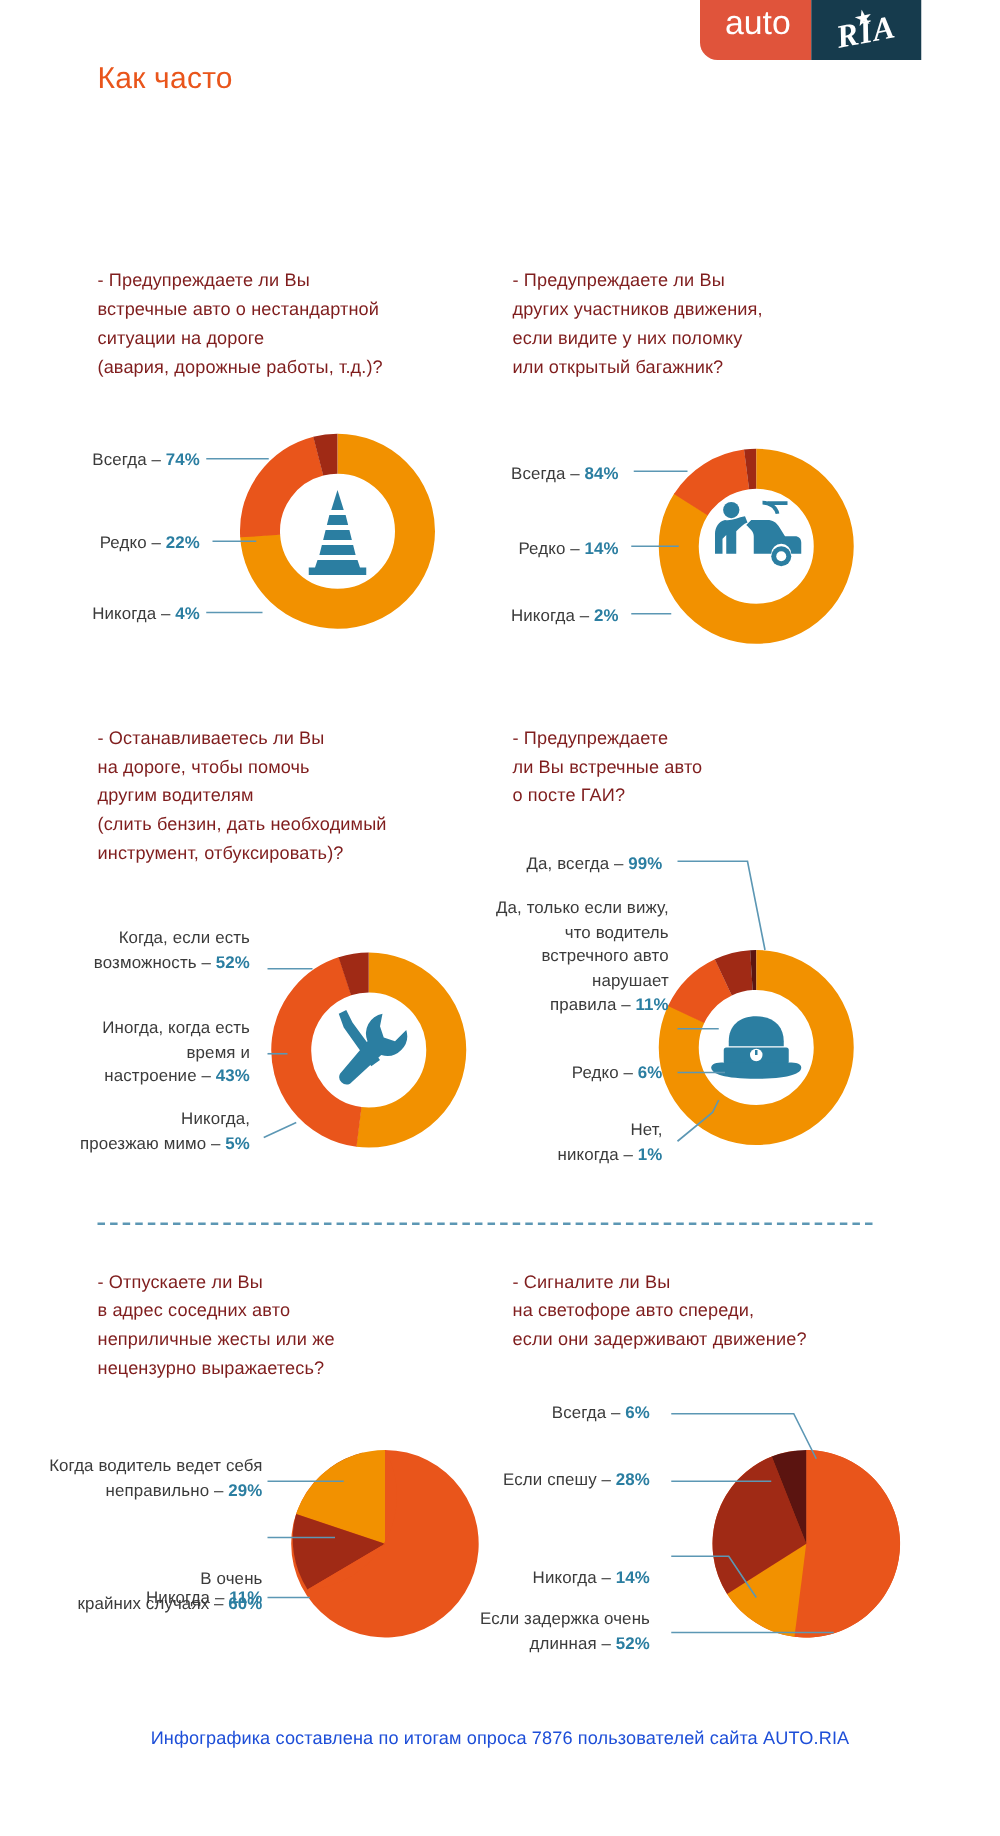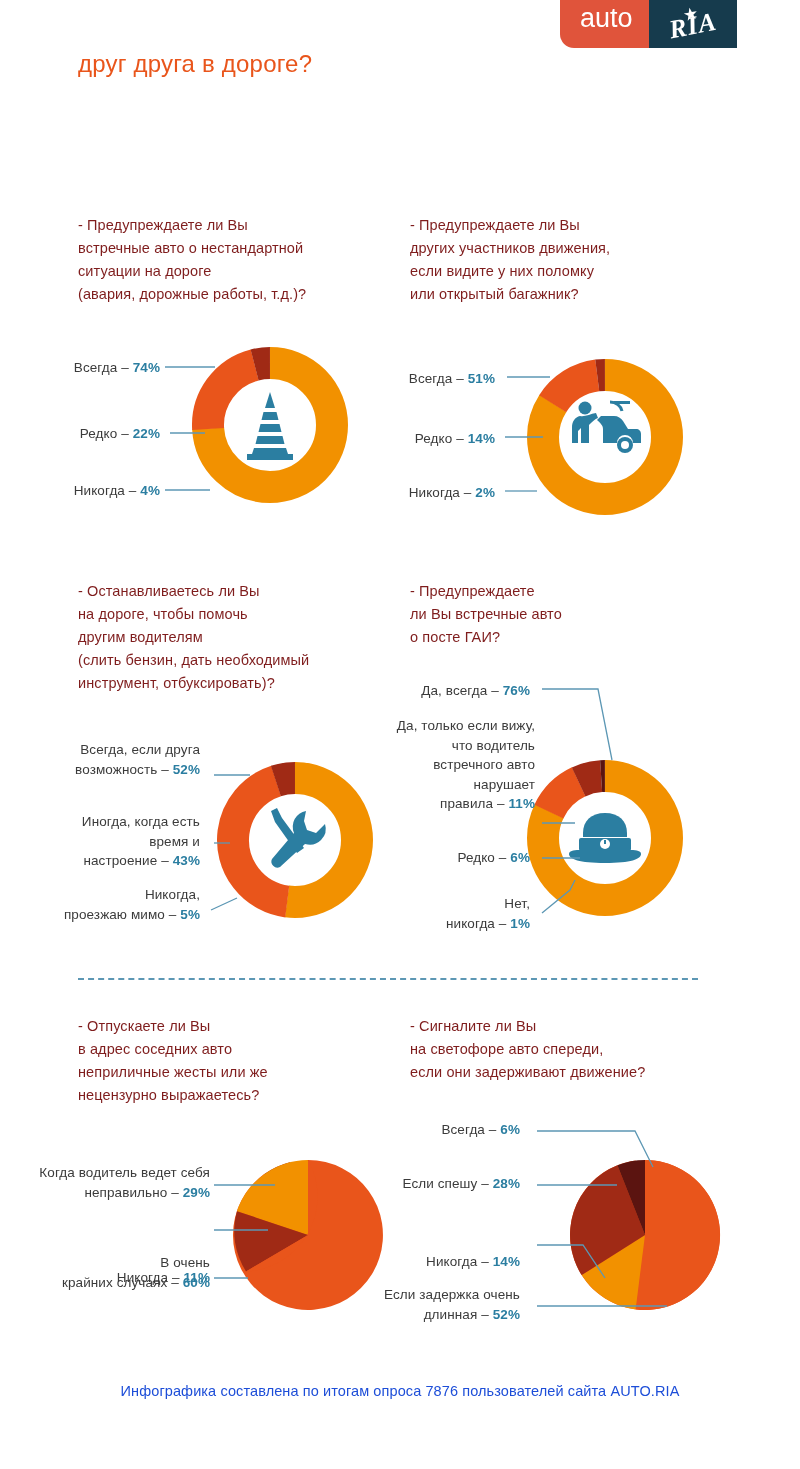--- a/index.html
+++ b/index.html
@@ -114,21 +114,21 @@
   <div class="logo-auto">
     <span>auto</span>
   </div>
   <div class="logo-ria">
     <span class="logo-star">★</span>
     <span class="logo-ria-text">RIA</span>
   </div>
 </div>
 
 <div class="title-block">
-  <div class="t3">друг друга в дороге?</div>
+  <div class="t1">Как часто</div>
 </div>
 
 <div class="question" style="top:214px;left:78px;width:330px">- Предупреждаете ли Вы
   встречные авто о нестандартной
   ситуации на дороге
   (авария, дорожные работы, т.д.)?</div>
 
 <svg class="panel" style="top:340px;left:185px;width:170px;height:170px" viewBox="0 0 170 170">
   <g transform="translate(85,85)">
 
@@ -184,21 +184,21 @@
       <path d="M27 21 l4 -4 h13 c4 0 7 2 9 5 l5 8 h8 c3 0 5 2 5 5 v9 h-8 a8 8 0 0 0 -16 0 H33 v-14 c0 -4 -3 -6 -6 -9z"></path>
       <circle cx="55" cy="46" r="8" fill="#2b7ea1"></circle>
       <circle cx="55" cy="46" r="4" fill="#ffffff"></circle>
       <path d="M40 3 c6 0 11 4 12 9" stroke="#2b7ea1" stroke-width="3" fill="none"></path>
       <path d="M44 2 h16 v3 h-16z"></path>
     </g>
   </svg>
 </div>
 
 <div class="labels">
-  <div class="lbl" style="top:369px;left:355px;width:140px"><span>Всегда – </span><b>51%</b></div>
+  <div class="lbl" style="top:369px;left:355px;width:140px"><span>Всегда – </span><b>84%</b></div>
   <div class="lbl" style="top:429px;left:355px;width:140px"><span>Редко – </span><b>14%</b></div>
   <div class="lbl" style="top:483px;left:355px;width:140px"><span>Никогда – </span><b>2%</b></div>
 </div>
 <svg class="leader-svg" style="top:352px;left:495px;width:80px;height:180px">
   <g stroke="#5c97b4" stroke-width="1.3" fill="none">
     <path d="M12 25 H55"></path>
     <path d="M10 85 H48"></path>
     <path d="M10 139 H42"></path>
   </g>
 </svg>
@@ -219,21 +219,21 @@
 <div class="icon-center" style="top:805px;left:262px;width:66px;height:70px">
   <svg width="66" height="66" viewBox="0 0 66 66">
     <g fill="#2b7ea1">
       <path d="M9 4 l6 -3 l5 10 l22 30 l-7 5 l-22 -31z"></path>
       <path d="M44 4 a16 16 0 0 0 -12 22 L10 52 a6 6 0 0 0 8 8 l25 -23 a16 16 0 0 0 20 -20 l-9 9 l-9 -3 l-3 -9z"></path>
     </g>
   </svg>
 </div>
 
 <div class="labels">
-  <div class="lbl" style="top:740px;left:40px;width:160px"><span>Всегда, если друга
+  <div class="lbl" style="top:740px;left:40px;width:160px"><span>Когда, если есть
 возможность – </span><b>52%</b></div>
   <div class="lbl" style="top:812px;left:40px;width:160px"><span>Иногда, когда есть
 время и
 настроение – </span><b>43%</b></div>
   <div class="lbl" style="top:885px;left:40px;width:160px"><span>Никогда,
 проезжаю мимо – </span><b>5%</b></div>
 </div>
 <svg class="leader-svg" style="top:740px;left:195px;width:90px;height:200px">
   <g stroke="#5c97b4" stroke-width="1.3" fill="none">
     <path d="M19 35 H55"></path>
@@ -260,21 +260,21 @@
       <path d="M18 22 c0 -12 8 -20 22 -20 s22 8 22 20 v4 H18z"></path>
       <rect x="14" y="27" width="52" height="13" rx="2" fill="#2b7ea1"></rect>
       <path d="M4 43 c0 -3 4 -4 10 -4 h52 c6 0 10 1 10 4 c0 5 -10 9 -36 9 s-36 -4 -36 -9z"></path>
       <circle cx="40" cy="33" r="5" fill="#ffffff"></circle>
       <path d="M40 29 v4" stroke="#2b7ea1" stroke-width="2"></path>
     </g>
   </svg>
 </div>
 
 <div class="labels">
-  <div class="lbl" style="top:681px;left:370px;width:160px"><span>Да, всегда – </span><b>76%</b></div>
+  <div class="lbl" style="top:681px;left:370px;width:160px"><span>Да, всегда – </span><b>99%</b></div>
   <div class="lbl" style="top:716px;left:370px;width:165px;text-align:right"><span>Да, только если вижу,
 что водитель
 встречного авто
 нарушает
 правила – </span><b>11%</b></div>
   <div class="lbl" style="top:848px;left:370px;width:160px"><span>Редко – </span><b>6%</b></div>
   <div class="lbl" style="top:894px;left:370px;width:160px"><span>Нет,
 никогда – </span><b>1%</b></div>
 </div>
 <svg class="leader-svg" style="top:675px;left:530px;width:110px;height:260px">

